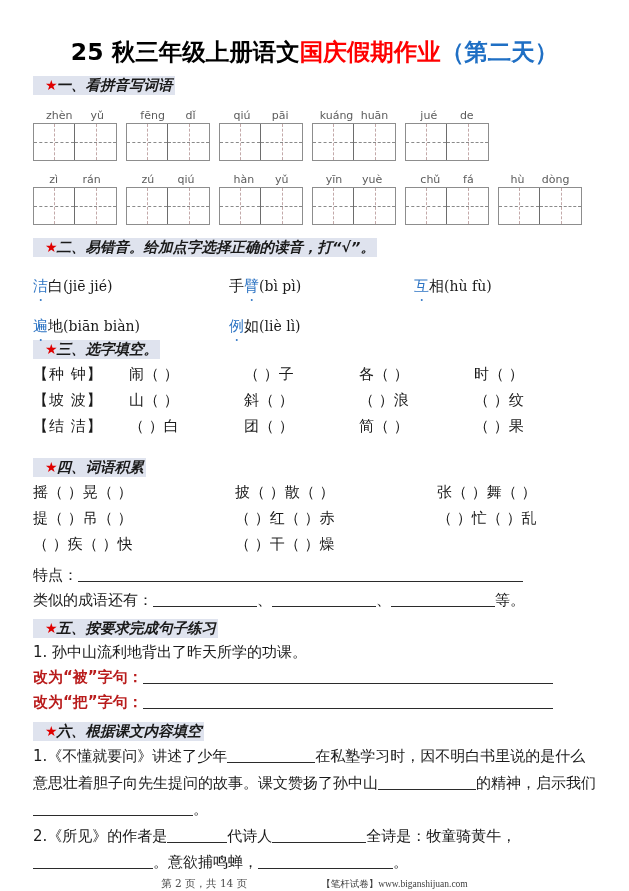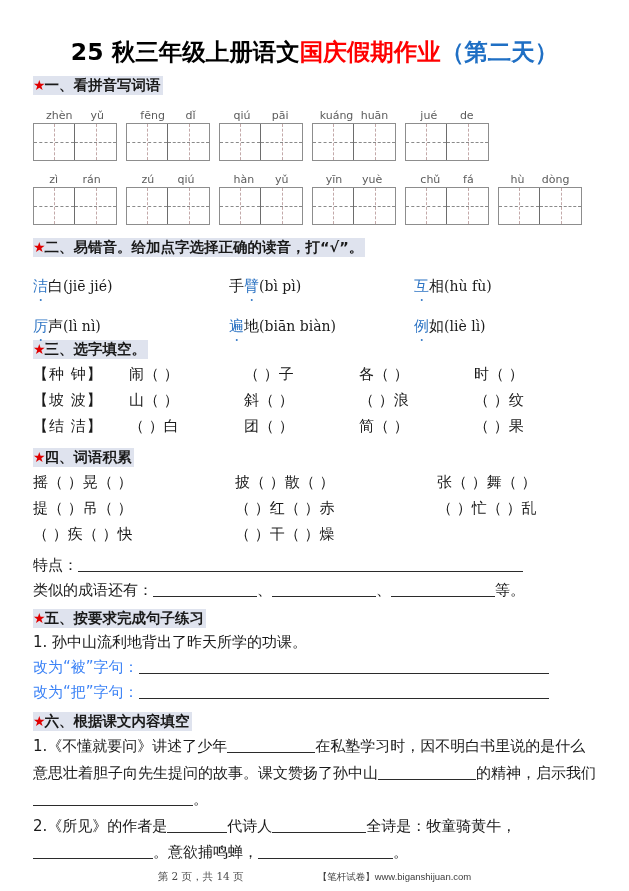--- a/index.html
+++ b/index.html
@@ -30,23 +30,24 @@
   .t-red   { color: #ff0000; }
   .t-blue  { color: #1f6fc4; }
 
   
   .sec-head {
     display: inline-block;
     background: #dfe3ee;
     font-size: 14.5px;
     font-weight: bold;
     line-height: 19px;
-    padding: 0 2px 0 0;
+    padding: 0 2px 0 12px;
     white-space: nowrap;
     margin-bottom: 2px;
+    font-style: italic;
   }
   .star { color: #e00000; font-size: 14px; letter-spacing: -1px; }
   .sec-head .lbl { color: #1a1a1a; }
 
   
   .pyrow { display: flex; gap: 9px; margin-top: 12px; }
   .pycell { width: 84px; }
   .pytext {
     display: flex;
     justify-content: space-around;
@@ -119,43 +120,43 @@
   
   .s4row { display: flex; font-size: 15px; line-height: 26px; white-space: nowrap; gap: 43px; }
   .s4cell { width: 178px; }
 
   
   .ul {
     display: inline-block;
     border-bottom: 1.1px solid #2b2b2b;
     vertical-align: -2px;
   }
-  .bluelbl { color: #3b82f6; }
+  .bluelbl { color: #b91c1c; font-weight: bold; }
 
   
   .para {
     font-size: 15px;
     line-height: 26.5px;
     color: #1a1a1a;
   }
 
   
   .footer {
     position: absolute;
     left: 0; right: 0;
-    bottom: 7px;
+    bottom: 0;
     display: flex;
     justify-content: center;
     align-items: baseline;
     gap: 74px;
     font-size: 10.5px;
     color: #4a4a4a;
     font-family: "DejaVu Serif", "Liberation Serif", serif;
   }
-  .footer .brand { font-family: Liberation Sans, sans-serif; font-size: 9.5px; color: #3d3d3d; }
+  .footer .brand { font-family: Liberation Serif, serif; font-size: 9.5px; color: #3d3d3d; }
 </style>
 </head>
 <body>
 
 <div class="page">
 
   
   <div class="title">
     <span class="t-black">25 秋三年级上册语文</span><span class="t-red">国庆假期作业</span><span class="t-blue">（第二天）</span>
   </div>
@@ -285,21 +286,20 @@
 
   
   <div class="sec-head" style="margin-top:13px;"><span class="star">★</span><span class="lbl">二、易错音。给加点字选择正确的读音，打“√”。</span></div>
 
   <div class="s2row">
     <div class="s2item"><span class="dotchar">洁</span><span>白</span><span class="py-ascii">(jiē  jié)</span></div>
     <div class="s2item"><span>手</span><span class="dotchar">臂</span><span class="py-ascii">(bì  pì)</span></div>
     <div class="s2item"><span class="dotchar">互</span><span>相</span><span class="py-ascii">(hù  fù)</span></div>
   </div>
   <div class="s2row">
-    <div class="s2item"><span class="dotchar">厉</span><span>声</span><span class="py-ascii">(lì  nì)</span></div>
     <div class="s2item"><span class="dotchar">遍</span><span>地</span><span class="py-ascii">(biān  biàn)</span></div>
     <div class="s2item"><span class="dotchar">例</span><span>如</span><span class="py-ascii">(liè  lì)</span></div>
   </div>
 
   
   <div class="sec-head" style="margin-top:0;"><span class="star">★</span><span class="lbl">三、选字填空。</span></div>
 
   <div class="s3row">
     <span class="s3br">【种  钟】</span>
     <span class="s3cell">闹（    ）</span>
@@ -316,21 +316,21 @@
   </div>
   <div class="s3row">
     <span class="s3br">【结  洁】</span>
     <span class="s3cell">（    ）白</span>
     <span class="s3cell">团（    ）</span>
     <span class="s3cell">简（    ）</span>
     <span class="s3cell">（    ）果</span>
   </div>
 
   
-  <div class="sec-head" style="margin-top:9px;"><span class="star">★</span><span class="lbl">四、词语积累</span></div>
+  <div class="sec-head" style="margin-top:19px;"><span class="star">★</span><span class="lbl">四、词语积累</span></div>
 
   <div class="s4row">
     <span class="s4cell">摇（    ）晃（    ）</span>
     <span class="s4cell">披（    ）散（    ）</span>
     <span class="s4cell">张（    ）舞（    ）</span>
   </div>
   <div class="s4row">
     <span class="s4cell">提（    ）吊（    ）</span>
     <span class="s4cell">（    ）红（    ）赤</span>
     <span class="s4cell">（    ）忙（    ）乱</span>

